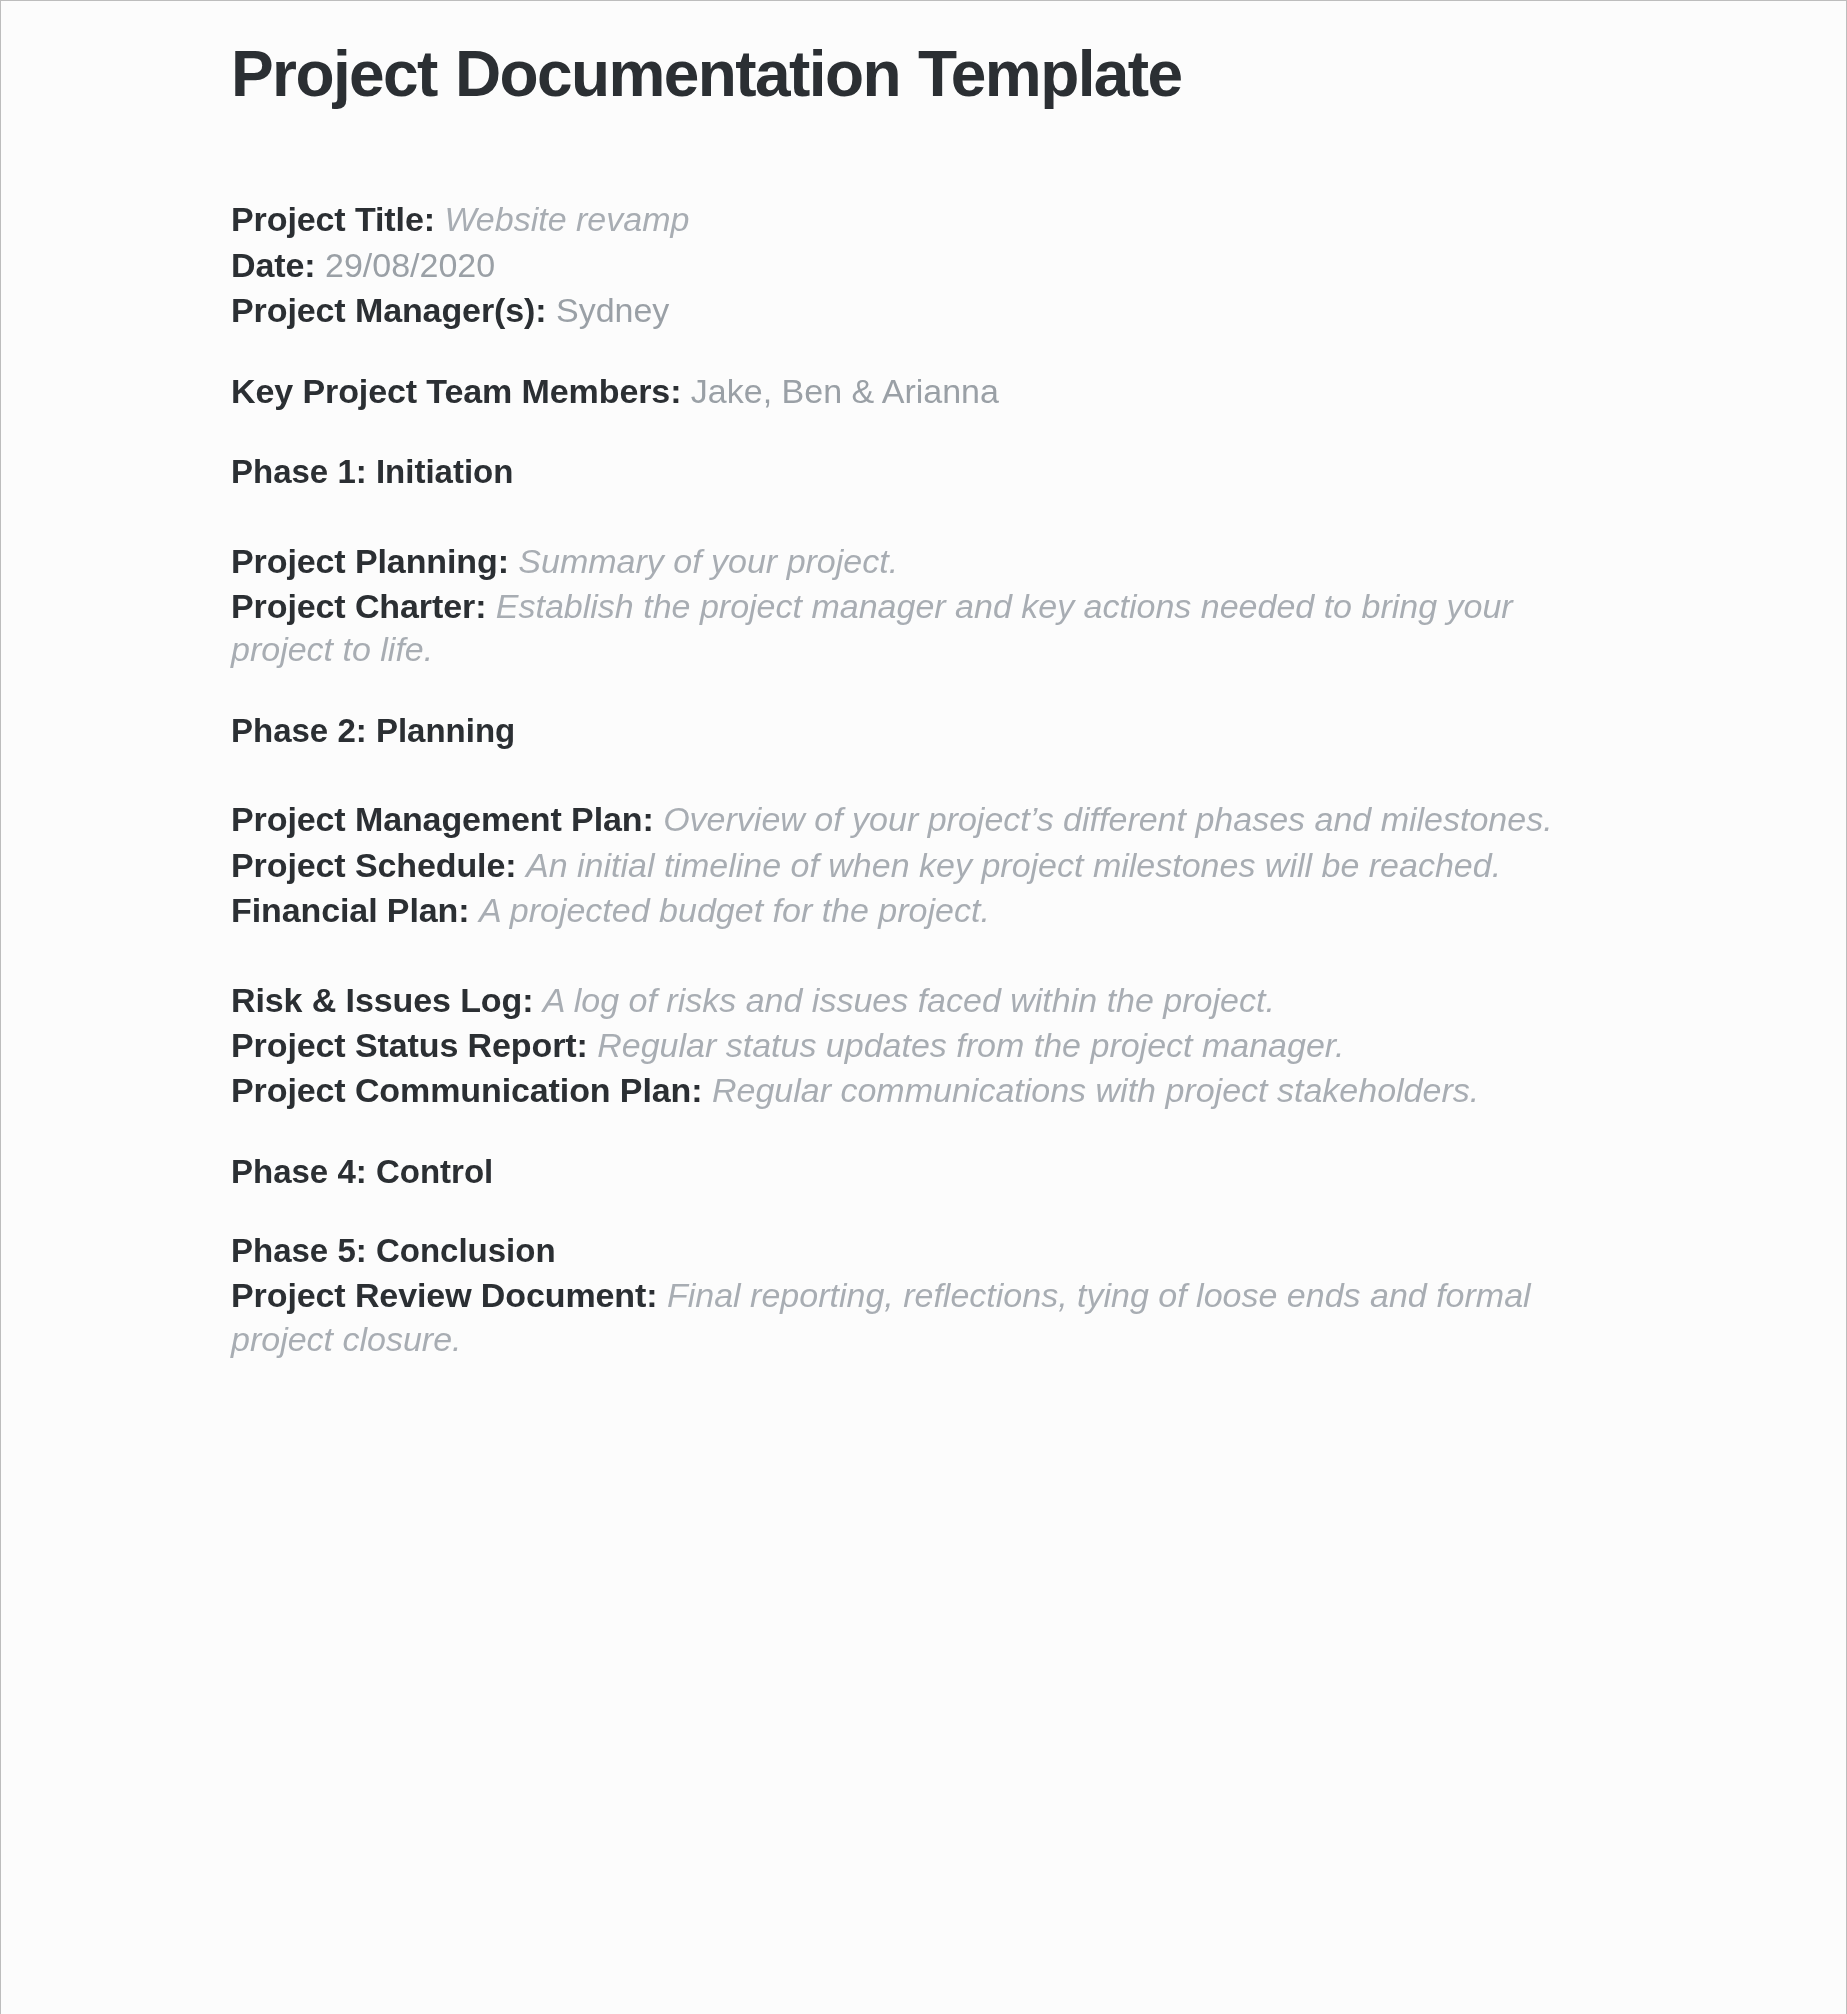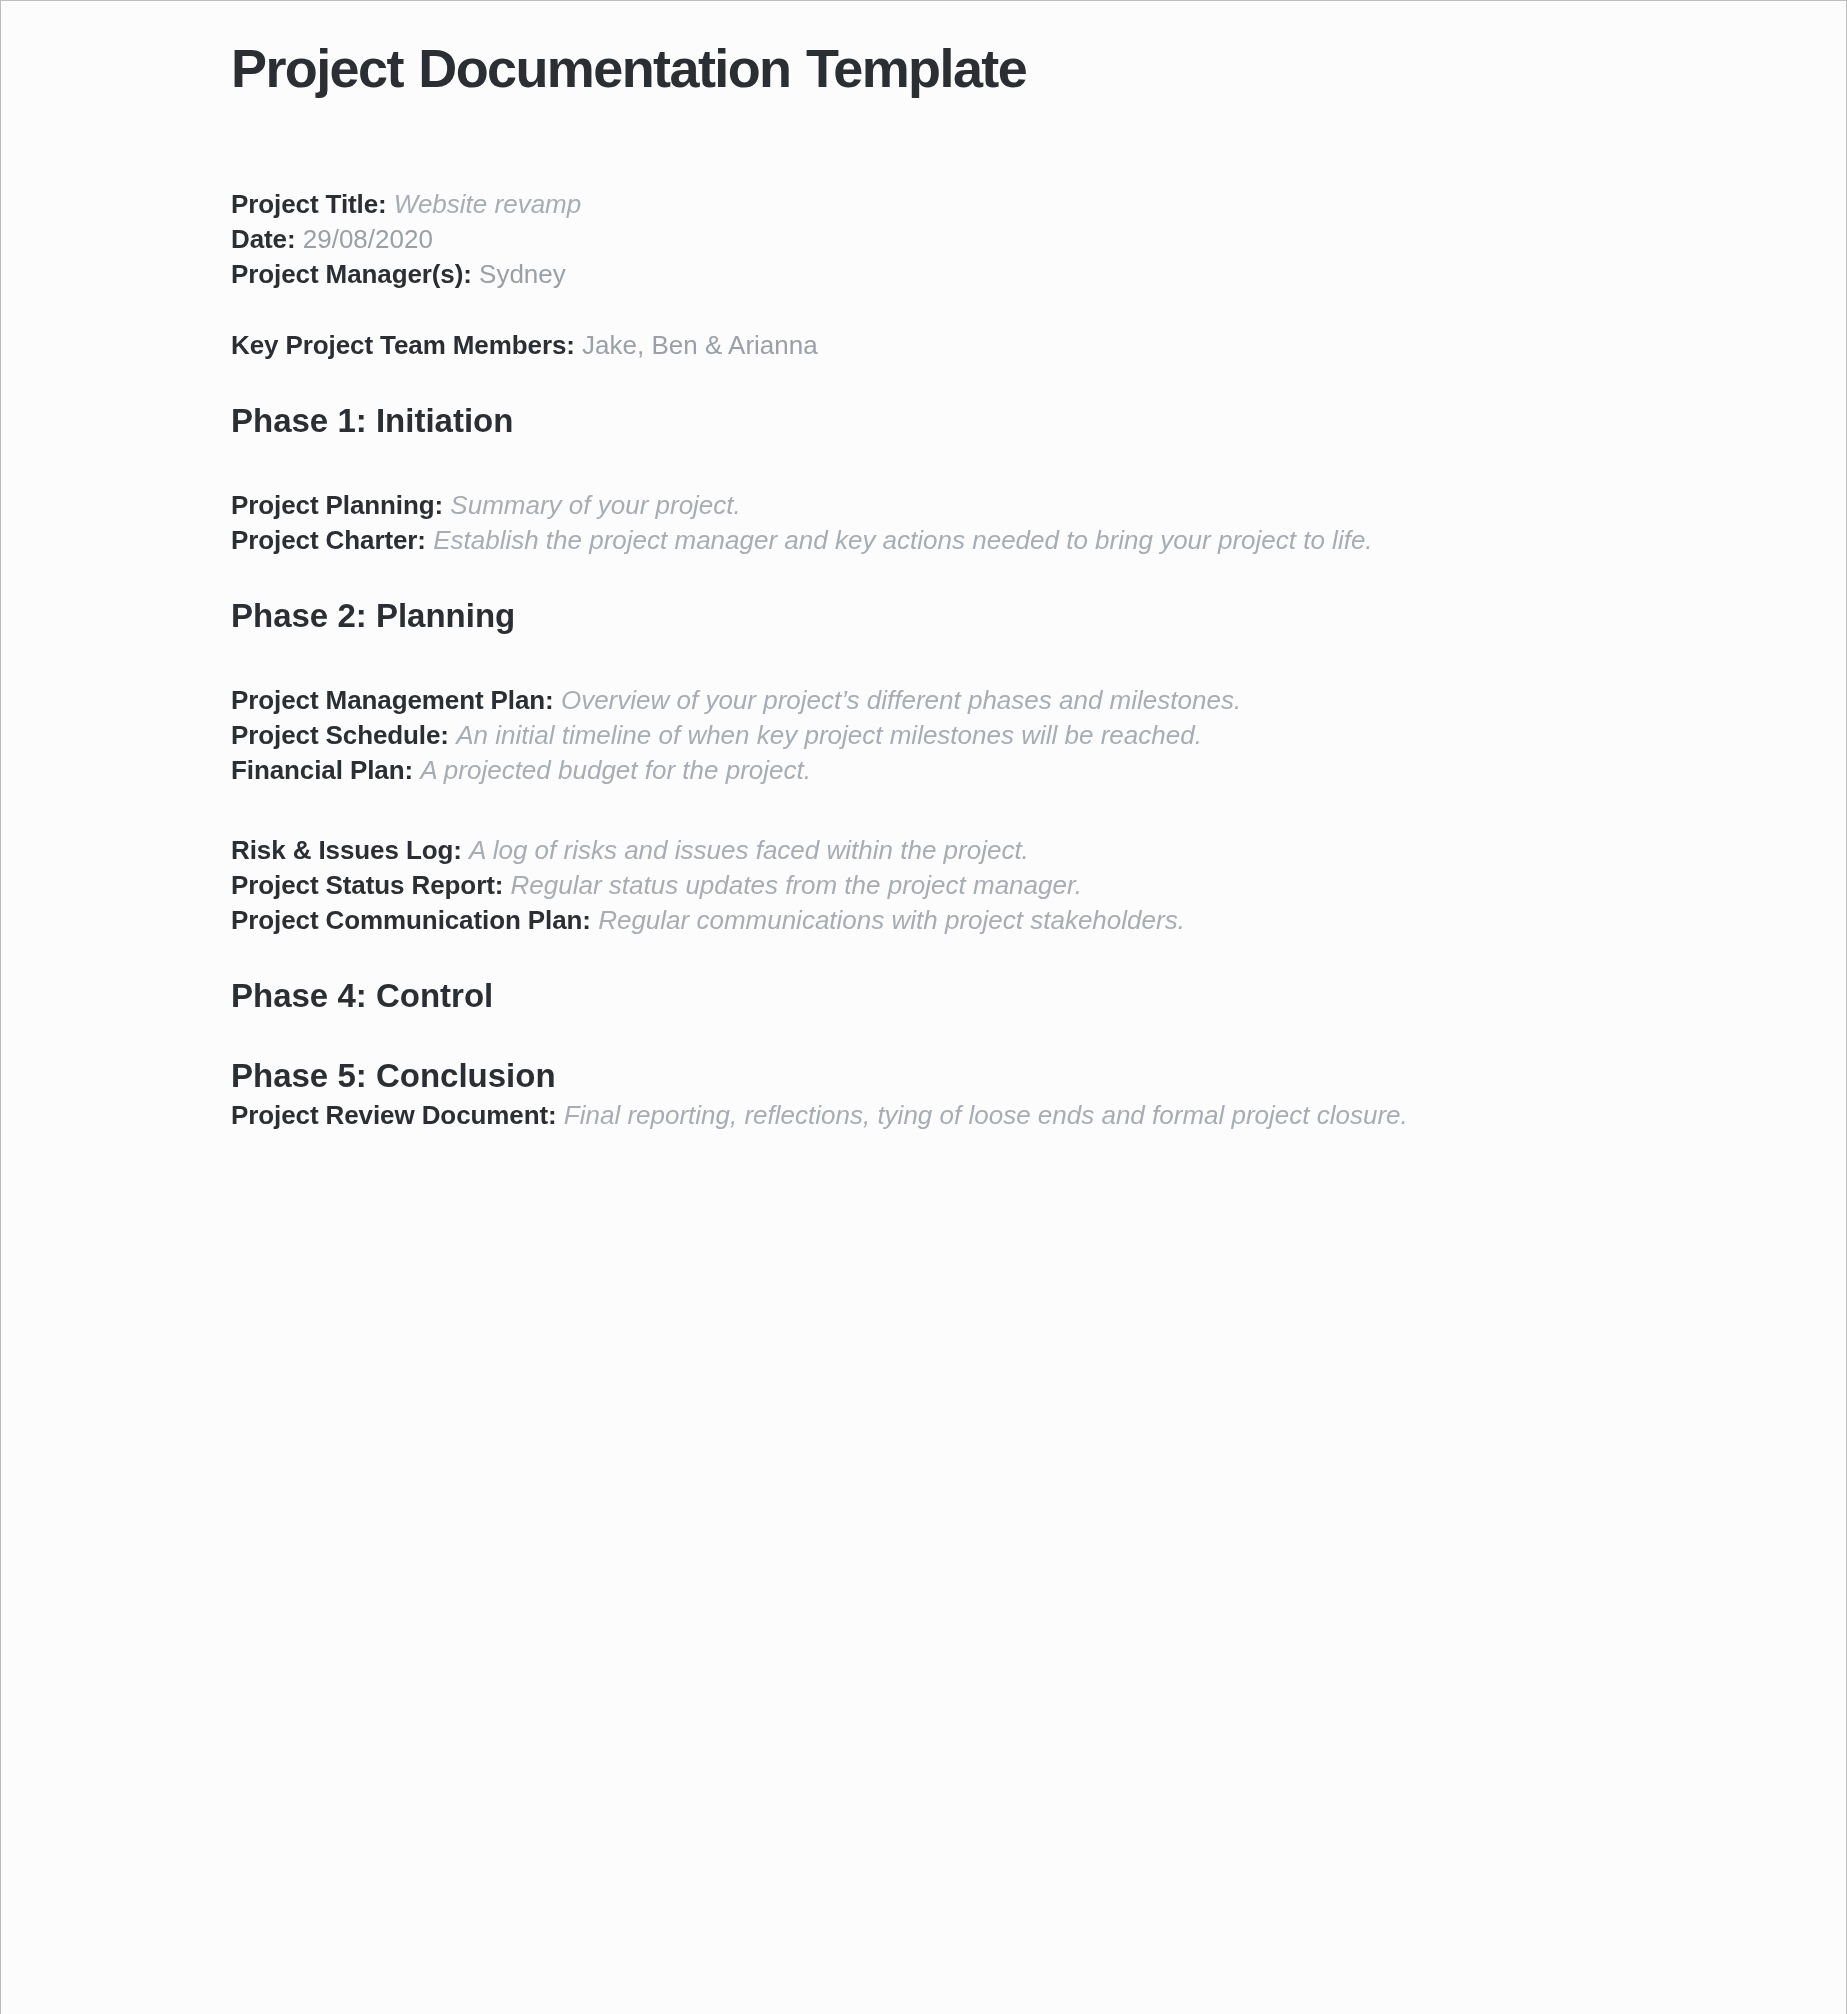--- a/index.html
+++ b/index.html
@@ -21,36 +21,36 @@
 
   .content {
     padding: 39px 176px 0 230px;
   }
 
   
   .doc-title {
     margin: 0;
     padding: 0;
     font-family: "Liberation Sans", "DejaVu Sans", sans-serif;
-    font-size: 54px;
+    font-size: 64px;
     line-height: 1.07;
     font-weight: 700;
     letter-spacing: -1.6px;
     color: #2b2f33;
     max-width: 1122px;
     word-spacing: 2px;
   }
 
   
   .meta-block {
     margin-top: 90px;
   }
 
   .line {
-    font-size: 26px;
+    font-size: 34px;
     line-height: 1.27;
     color: #2b2f33;
     margin: 0;
     max-width: 1336px;
   }
 
   .line + .line {
     margin-top: 2px;
   }
 

